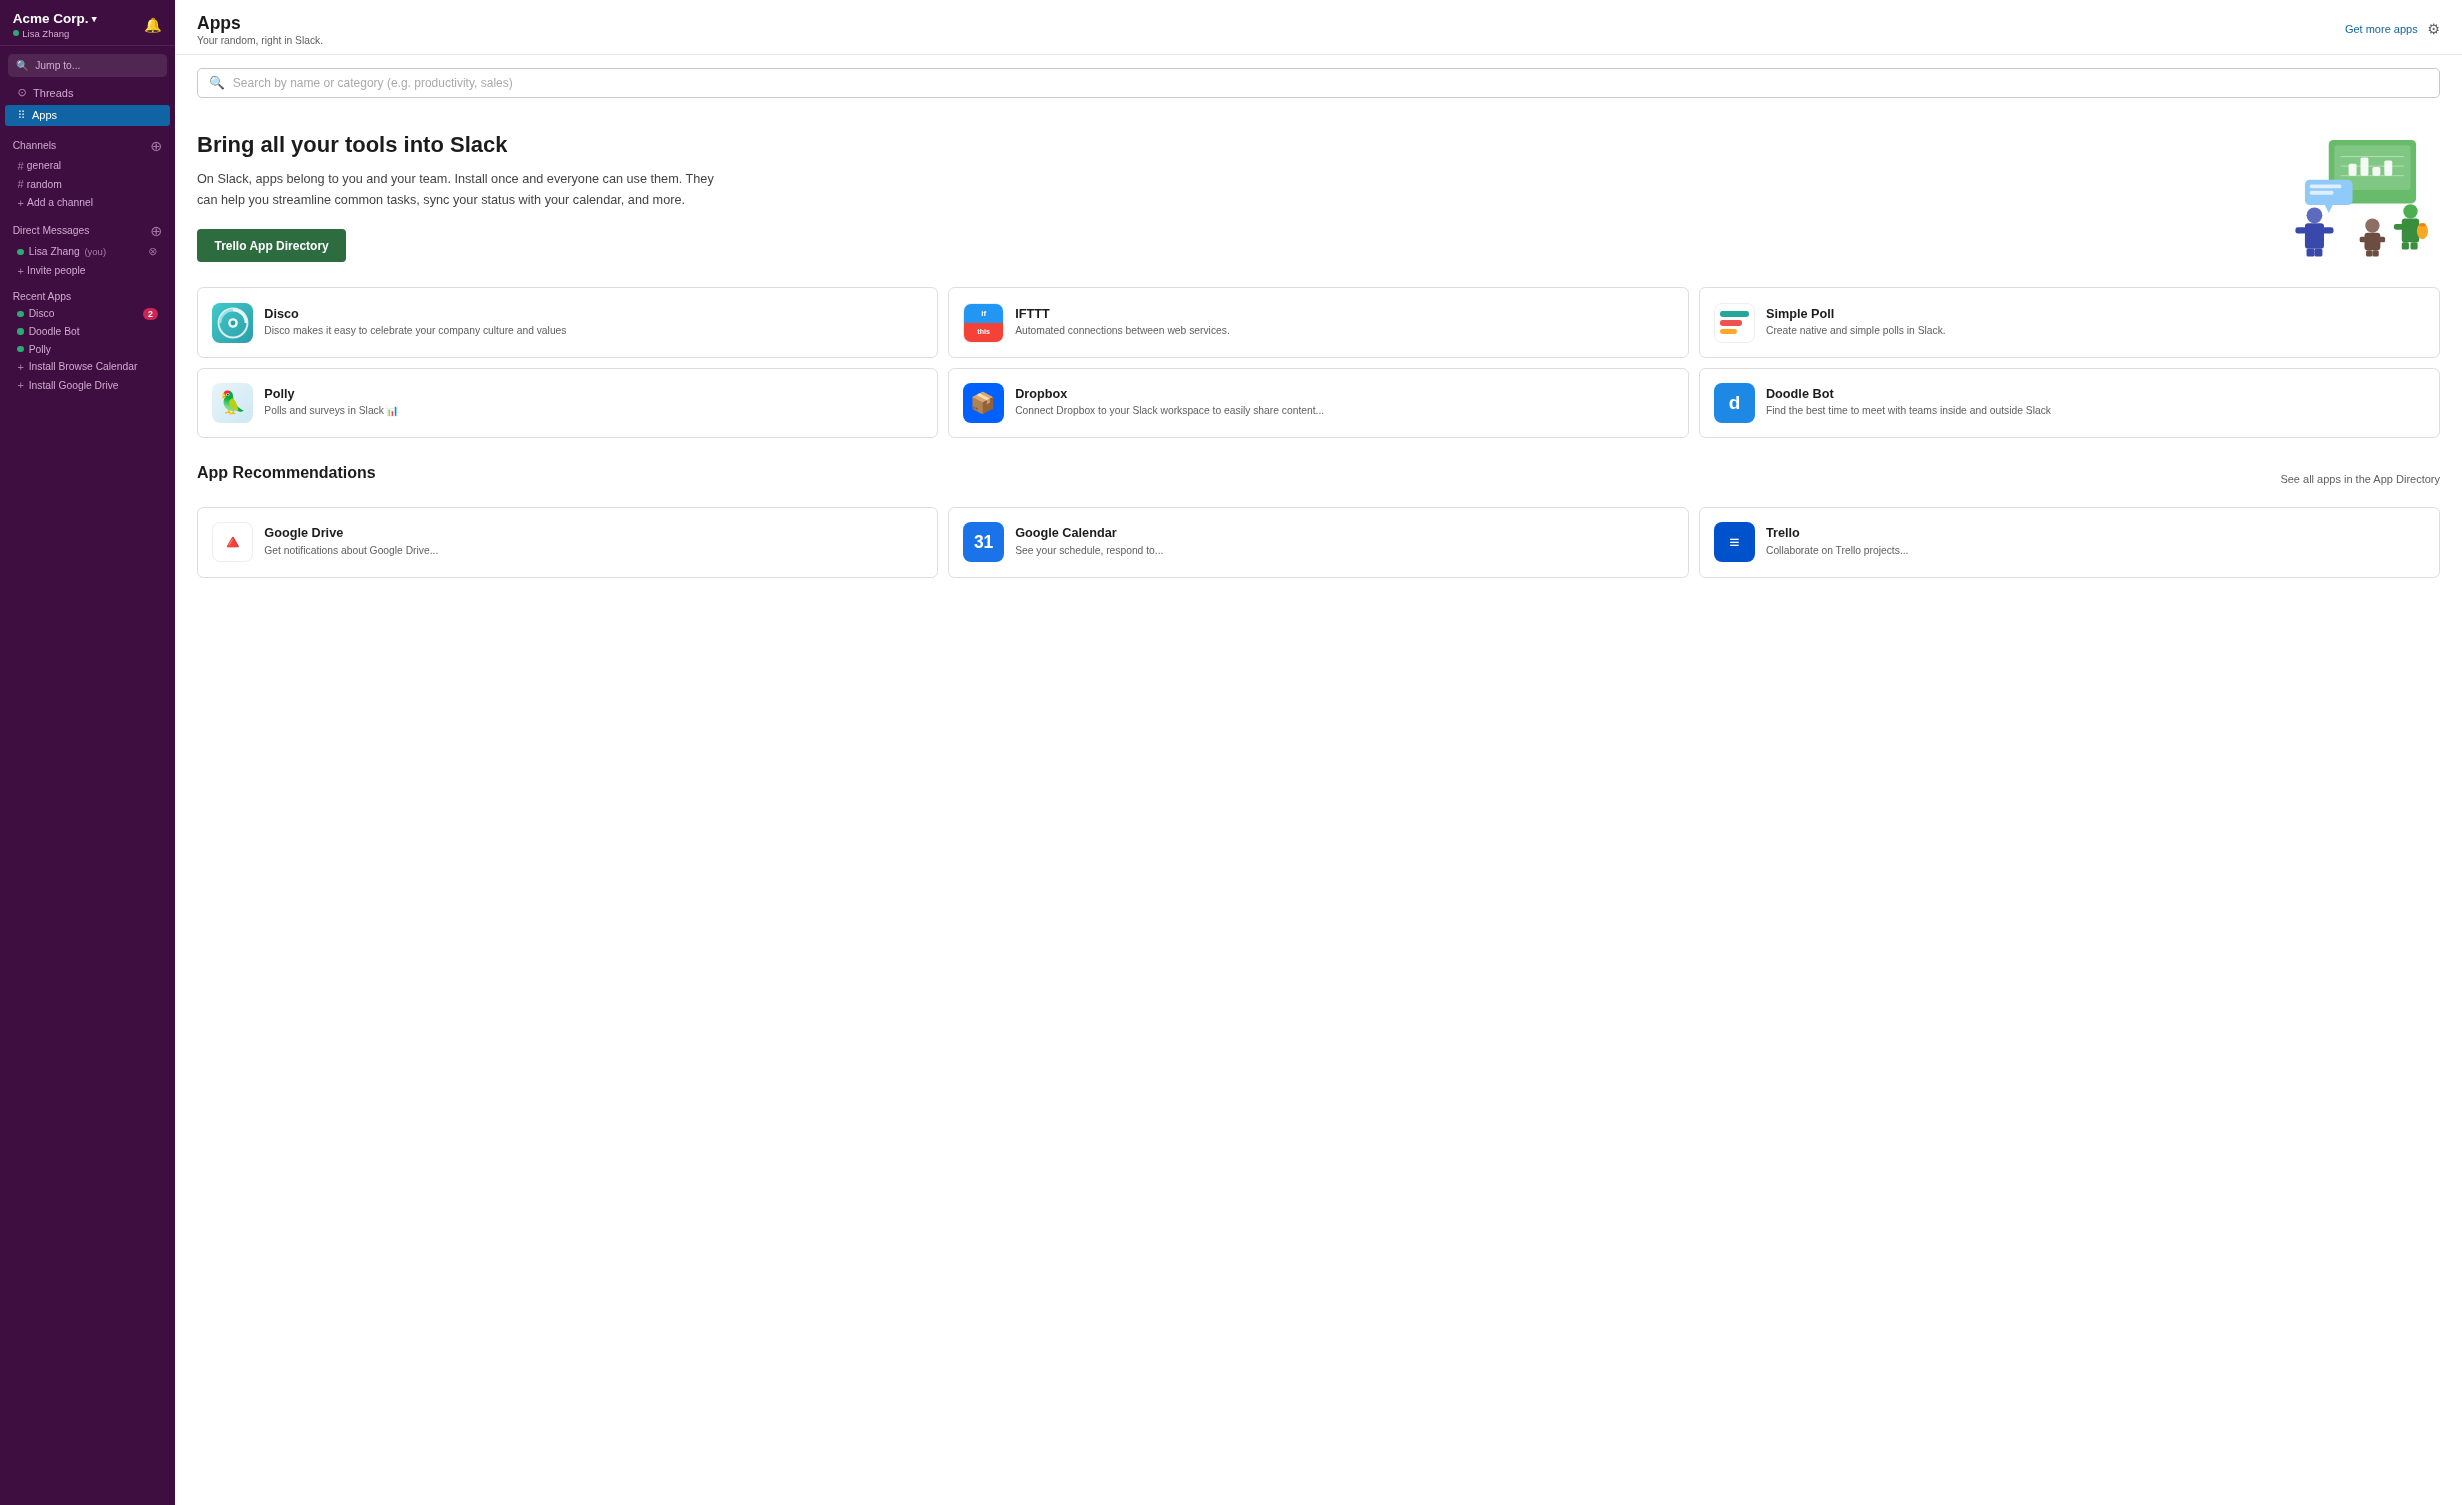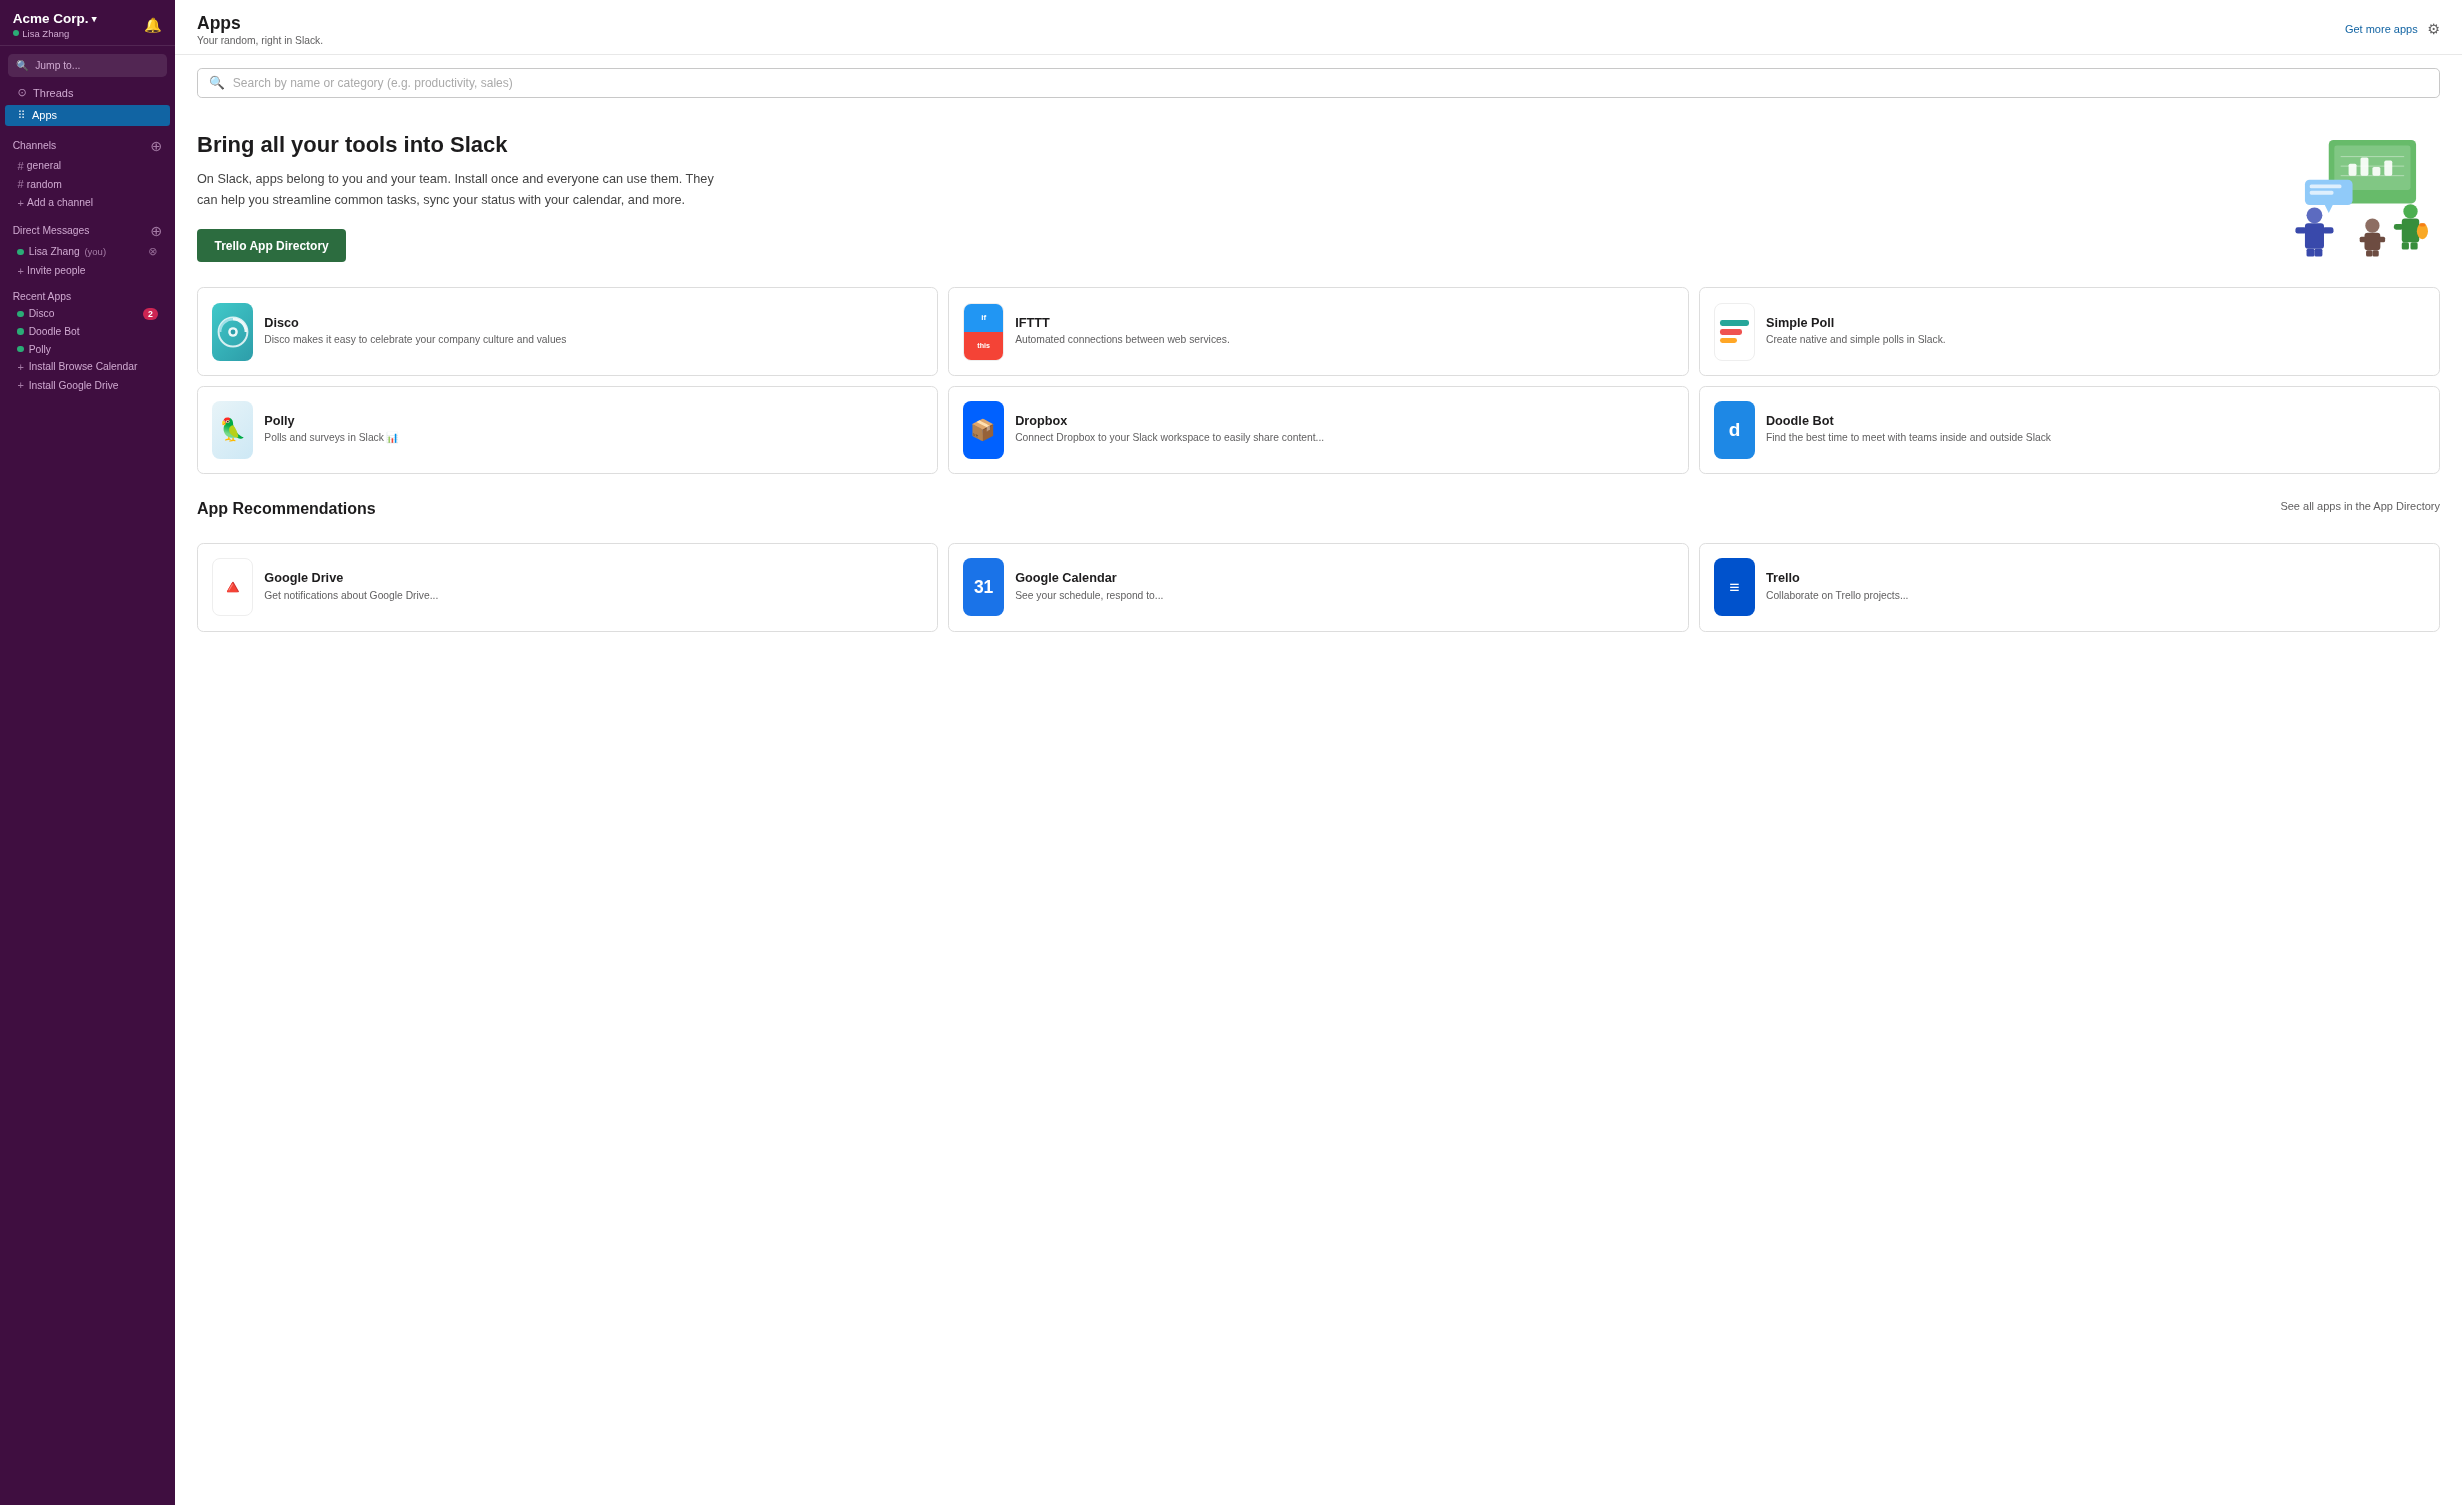--- a/index.html
+++ b/index.html
@@ -234,36 +234,37 @@
       border-radius: 6.4px;
       padding: 14.3px 14.3px;
       display: flex;
       align-items: center;
       gap: 11px;
       cursor: pointer;
       transition: box-shadow 0.15s;
     }
     .app-logo {
       width: 41px;
-      height: 58px;
+      height: 40px;
       border-radius: 8px;
       flex-shrink: 0;
       display: flex;
       align-items: center;
       justify-content: center;
       font-size: 19px;
       font-weight: 700;
       text-align: right;
     }
     .app-info .app-name { font-size: 12.7px; font-weight: 700; color: #1d1c1d; margin-bottom: 3.2px; }
     .app-info .app-desc { font-size: 10.3px; color: #616061; line-height: 1.4; }
 
     
     .recommendations-header {
       display: flex;
+      align-items: center;
       justify-content: space-between;
       margin-bottom: 12.7px;
     }
     .see-all-link { font-size: 11px; color: #616061; cursor: pointer; }
 
     
     .logo-disco { background: linear-gradient(135deg, #40c9c9, #2d9da9); }
     .logo-ifttt { background: #fff; border: 0.8px solid #eee; overflow: hidden; }
     .logo-simplepoll { background: #fff; border: 0.8px solid #eee; overflow: hidden; }
     .logo-polly { background: linear-gradient(135deg, #e8f4f8, #cde8f5); }

